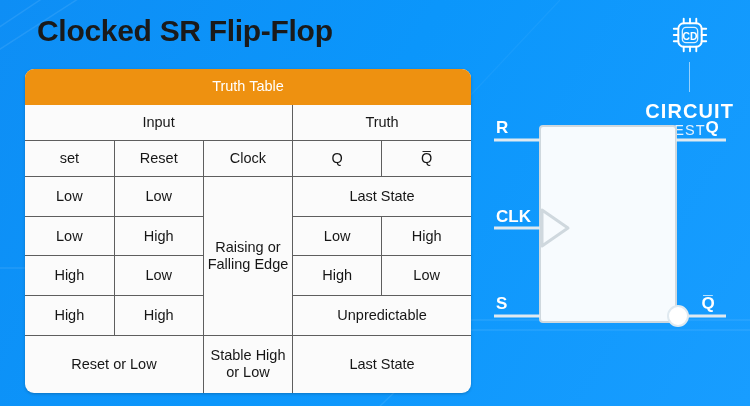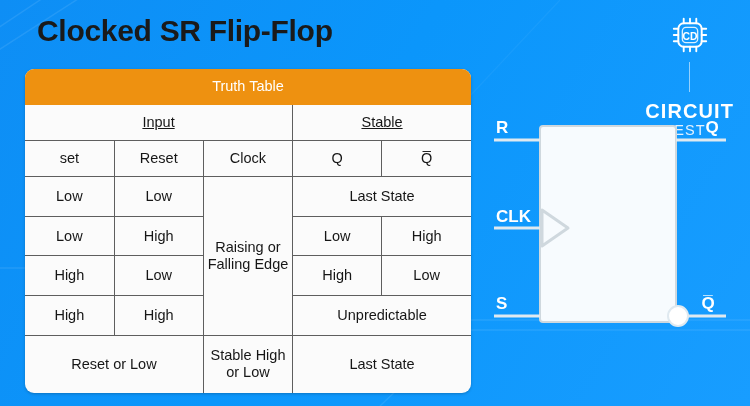--- a/index.html
+++ b/index.html
@@ -113,21 +113,20 @@
     background: #ee9110;
     color: #ffffff;
     font-size: 16px;
     font-weight: bold;
     height: 33px;
     border-color: #ee9110 !important;
   }
   th.group {
     font-size: 16px;
     height: 33px;
-    text-decoration: underline;
   }
   th.colhead {
     font-size: 15.5px;
     font-weight: bold;
     height: 30px;
     margin-top: 44px;
   }
   td.wide { font-size: 15px; border-radius: 31px; }
   td.edge { font-size: 15px; }
 
@@ -183,21 +182,21 @@
   </div>
 
   <div id="table-card">
     <table class="tt">
       <tbody>
           <tr>
         <th class="banner" colspan="5">Truth Table</th>
       </tr>
       <tr>
         <th class="group" colspan="3">Input</th>
-        <th class="group" colspan="2">Stable</th>
+        <th class="group" colspan="2">Truth</th>
       </tr>
       <tr>
         <th class="colhead" style="width:70px">set</th>
         <th class="colhead" style="width:67px">Reset</th>
         <th class="colhead" style="width:142px">Clock</th>
         <th class="colhead" style="width:81px">Q</th>
         <th class="colhead" style="width:86px">Q̅</th>
       </tr>
 
       <tr>

